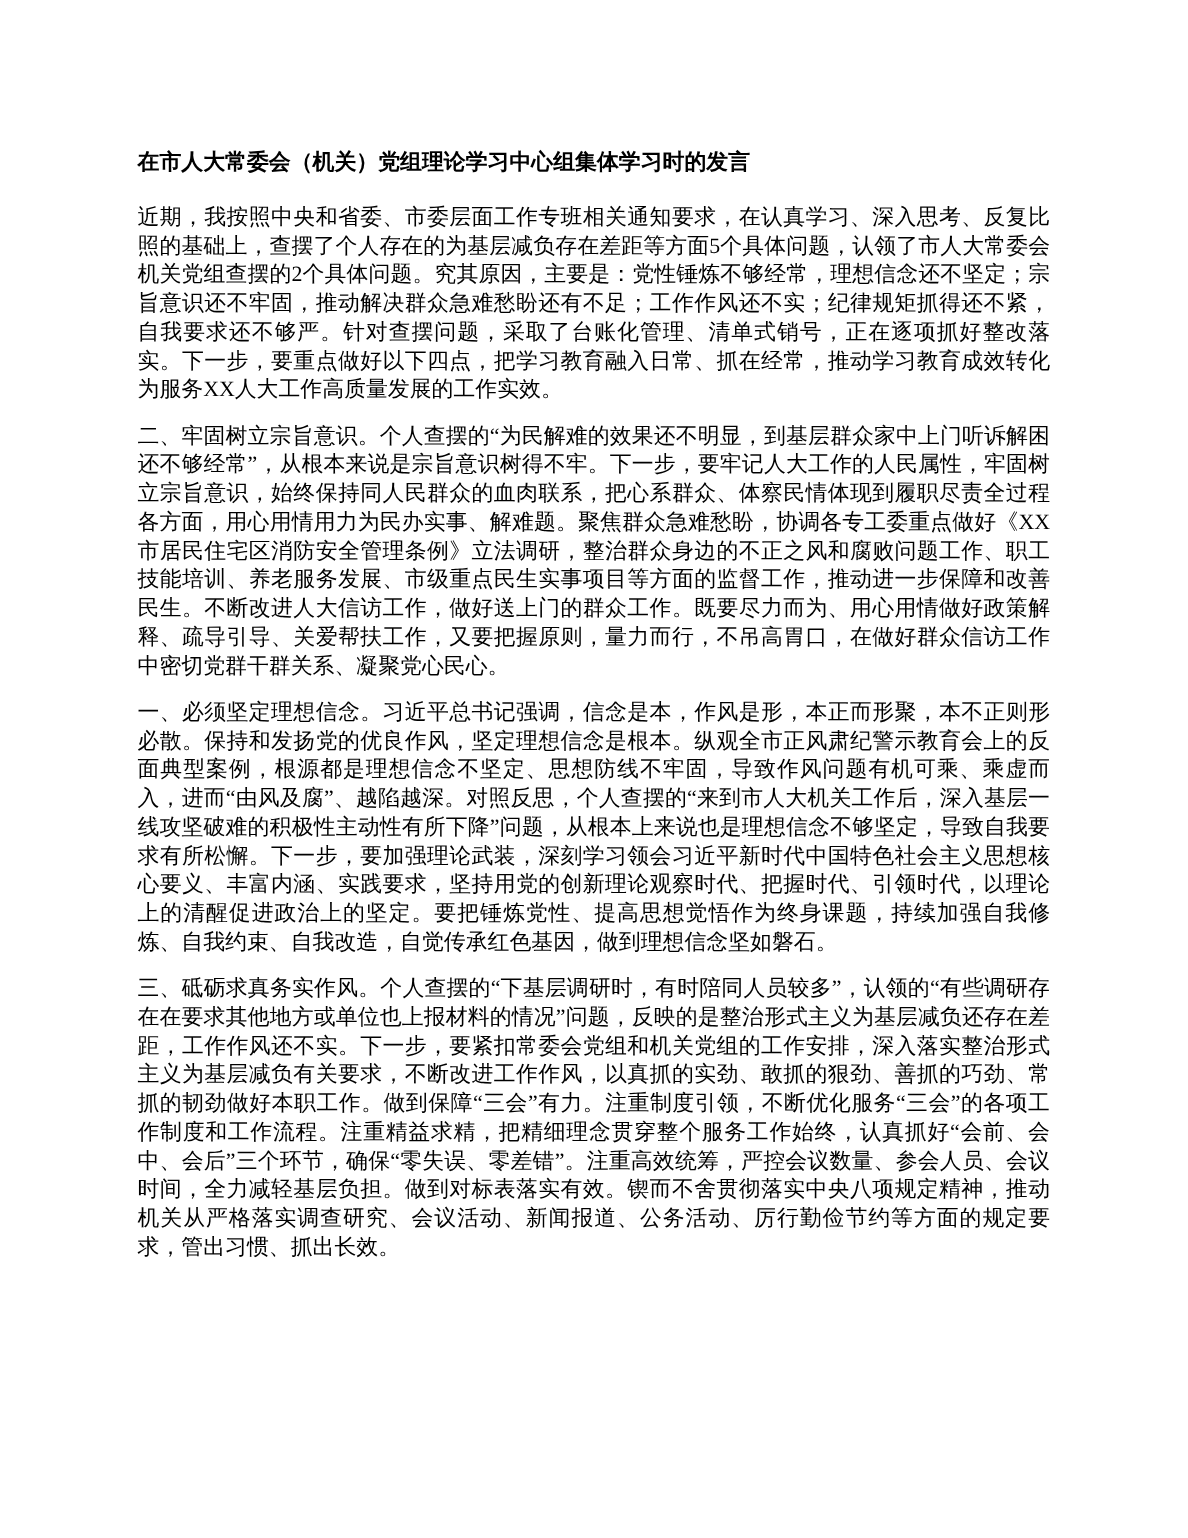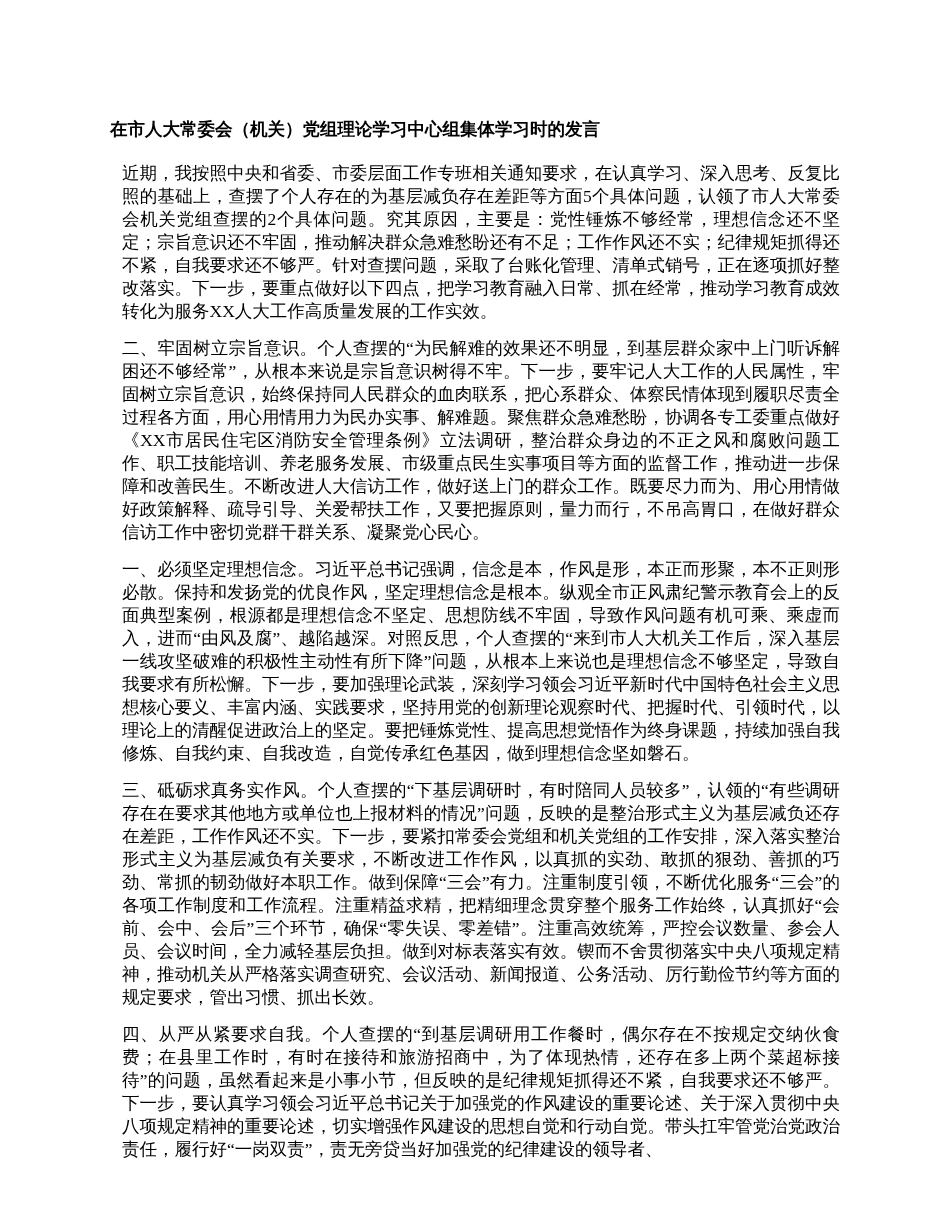--- a/index.html
+++ b/index.html
@@ -28,21 +28,21 @@
     line-height: 23px;
     margin: 0 0 21px 0;
     text-align: left;
   }
   .doc-body {
     width: 730px;
   }
   .doc-paragraph {
     font-size: 17.5px;
     line-height: 23px;
-    margin: 0 0 14px 12px;
+    margin: 0 0 14px 0;
     text-align: justify;
     text-justify: inter-ideograph;
     word-break: break-all;
   }
   .doc-paragraph:last-child {
     margin-bottom: 0;
   }
 </style>
 </head>
 <body>
@@ -52,15 +52,14 @@
 
   <div class="doc-body">
     <p class="doc-paragraph">近期，我按照中央和省委、市委层面工作专班相关通知要求，在认真学习、深入思考、反复比照的基础上，查摆了个人存在的为基层减负存在差距等方面5个具体问题，认领了市人大常委会机关党组查摆的2个具体问题。究其原因，主要是：党性锤炼不够经常，理想信念还不坚定；宗旨意识还不牢固，推动解决群众急难愁盼还有不足；工作作风还不实；纪律规矩抓得还不紧，自我要求还不够严。针对查摆问题，采取了台账化管理、清单式销号，正在逐项抓好整改落实。下一步，要重点做好以下四点，把学习教育融入日常、抓在经常，推动学习教育成效转化为服务XX人大工作高质量发展的工作实效。</p>
 
     <p class="doc-paragraph">二、牢固树立宗旨意识。个人查摆的“为民解难的效果还不明显，到基层群众家中上门听诉解困还不够经常”，从根本来说是宗旨意识树得不牢。下一步，要牢记人大工作的人民属性，牢固树立宗旨意识，始终保持同人民群众的血肉联系，把心系群众、体察民情体现到履职尽责全过程各方面，用心用情用力为民办实事、解难题。聚焦群众急难愁盼，协调各专工委重点做好《XX市居民住宅区消防安全管理条例》立法调研，整治群众身边的不正之风和腐败问题工作、职工技能培训、养老服务发展、市级重点民生实事项目等方面的监督工作，推动进一步保障和改善民生。不断改进人大信访工作，做好送上门的群众工作。既要尽力而为、用心用情做好政策解释、疏导引导、关爱帮扶工作，又要把握原则，量力而行，不吊高胃口，在做好群众信访工作中密切党群干群关系、凝聚党心民心。</p>
 
     <p class="doc-paragraph">一、必须坚定理想信念。习近平总书记强调，信念是本，作风是形，本正而形聚，本不正则形必散。保持和发扬党的优良作风，坚定理想信念是根本。纵观全市正风肃纪警示教育会上的反面典型案例，根源都是理想信念不坚定、思想防线不牢固，导致作风问题有机可乘、乘虚而入，进而“由风及腐”、越陷越深。对照反思，个人查摆的“来到市人大机关工作后，深入基层一线攻坚破难的积极性主动性有所下降”问题，从根本上来说也是理想信念不够坚定，导致自我要求有所松懈。下一步，要加强理论武装，深刻学习领会习近平新时代中国特色社会主义思想核心要义、丰富内涵、实践要求，坚持用党的创新理论观察时代、把握时代、引领时代，以理论上的清醒促进政治上的坚定。要把锤炼党性、提高思想觉悟作为终身课题，持续加强自我修炼、自我约束、自我改造，自觉传承红色基因，做到理想信念坚如磐石。</p>
 
     <p class="doc-paragraph">三、砥砺求真务实作风。个人查摆的“下基层调研时，有时陪同人员较多”，认领的“有些调研存在在要求其他地方或单位也上报材料的情况”问题，反映的是整治形式主义为基层减负还存在差距，工作作风还不实。下一步，要紧扣常委会党组和机关党组的工作安排，深入落实整治形式主义为基层减负有关要求，不断改进工作作风，以真抓的实劲、敢抓的狠劲、善抓的巧劲、常抓的韧劲做好本职工作。做到保障“三会”有力。注重制度引领，不断优化服务“三会”的各项工作制度和工作流程。注重精益求精，把精细理念贯穿整个服务工作始终，认真抓好“会前、会中、会后”三个环节，确保“零失误、零差错”。注重高效统筹，严控会议数量、参会人员、会议时间，全力减轻基层负担。做到对标表落实有效。锲而不舍贯彻落实中央八项规定精神，推动机关从严格落实调查研究、会议活动、新闻报道、公务活动、厉行勤俭节约等方面的规定要求，管出习惯、抓出长效。</p>
 
-    <p class="doc-paragraph">四、从严从紧要求自我。个人查摆的“到基层调研用工作餐时，偶尔存在不按规定交纳伙食费；在县里工作时，有时在接待和旅游招商中，为了体现热情，还存在多上两个菜超标接待”的问题，虽然看起来是小事小节，但反映的是纪律规矩抓得还不紧，自我要求还不够严。下一步，要认真学习领会习近平总书记关于加强党的作风建设的重要论述、关于深入贯彻中央八项规定精神的重要论述，切实增强作风建设的思想自觉和行动自觉。带头扛牢管党治党政治责任，履行好“一岗双责”，责无旁贷当好加强党的纪律建设的领导者、</p>
   </div>
 </div>
 
 </body></html>

